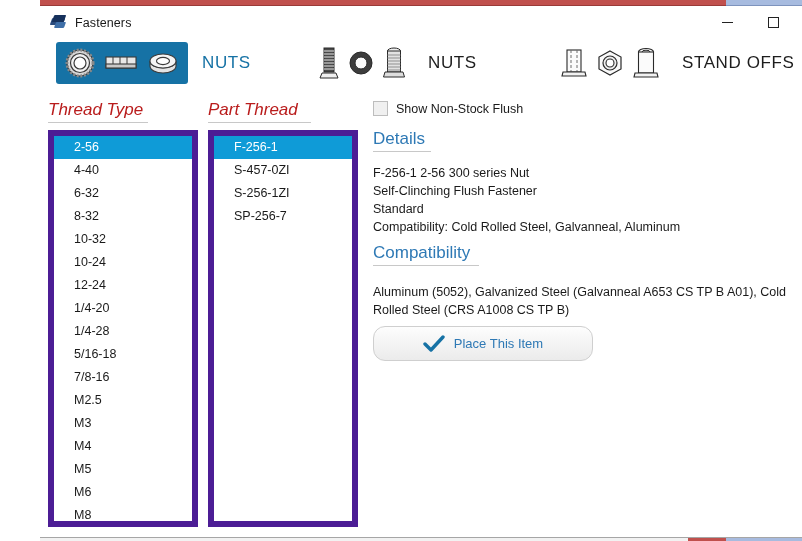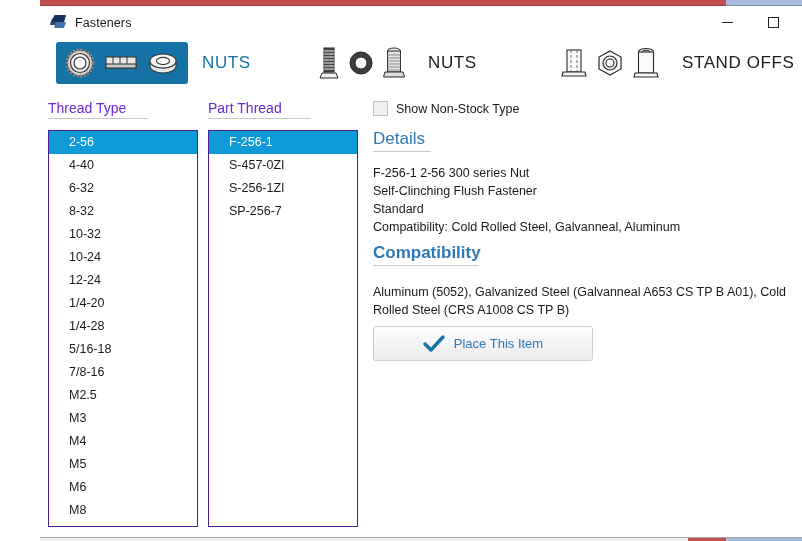--- a/index.html
+++ b/index.html
@@ -129,37 +129,38 @@
   .tab.selected .lbl { color: #1672a5; }
   .tab .lbl.dark { color: #1d1d1d; }
 
   #tab-nuts { left: 16px; }
   #tab-studs { left: 270px; }
   #tab-standoffs { left: 512px; }
 
   
   .colhead {
     position: absolute;
-    font-size: 14px;
-    color: #6d28d9;
+    font-size: 17px;
+    color: #b91c1c;
     padding-bottom: 3px;
+    font-style: italic;
   }
   .colhead .ul {
     position: absolute; left: 0; bottom: 0;
     height: 1px; background: #c8c8c8;
   }
   #head-thread { left: 8px; top: 100px; }
   #head-thread .ul { width: 100px; }
   #head-part { left: 168px; top: 100px; }
   #head-part .ul { width: 103px; }
 
   .listbox {
     position: absolute;
     background: #ffffff;
-    border: 1px solid #4c1d95;
+    border: 6px solid #4c1d95;
     box-sizing: border-box;
     overflow: hidden;
   }
   #list-thread { left: 8px; top: 130px; width: 150px; height: 397px; }
   #list-part   { left: 168px; top: 130px; width: 150px; height: 397px; }
 
   .lrow {
     height: 23px;
     line-height: 23px;
     padding-left: 20px;
@@ -192,41 +193,41 @@
     position: absolute;
     font-size: 17px; color: #2e79b5;
     padding-bottom: 3px;
   }
   .secthead .ul {
     position: absolute; left: 0; bottom: 0;
     height: 1px; background: #c8c8c8;
   }
   #head-details { left: 333px; top: 129px; text-align: center; }
   #head-details .ul { width: 58px; }
-  #head-compat  { left: 333px; top: 243px; font-weight: bold; }
+  #head-compat  { left: 333px; top: 243px; }
   #head-compat  .ul { width: 106px; }
 
   .detailblock {
     position: absolute; left: 333px; top: 164px;
     width: 440px;
     font-size: 12.5px; color: #1a1a1a;
     line-height: 18px;
   }
   .compatblock {
     position: absolute; left: 333px; top: 283px;
     width: 428px;
     font-size: 12.5px; color: #1a1a1a;
     line-height: 18px;
   }
 
   .placebtn {
     position: absolute; left: 333px; top: 326px;
     width: 220px; height: 35px;
     border: 1px solid #cfcfcf;
-    border-radius: 3px;
+    border-radius: 12px;
     background: linear-gradient(to bottom, #fdfdfd 0%, #f4f4f4 50%, #ebebeb 100%);
     display: flex; align-items: center; justify-content: center;
     gap: 9px;
     box-sizing: border-box;
   }
   .placebtn .ptext {
     font-size: 13px; color: #2e79b5;
   }
 
   
@@ -386,21 +387,21 @@
   </div>
   <div class="listbox" id="list-part">
       <div class="lrow sel">F-256-1</div>
       <div class="lrow">S-457-0ZI</div>
       <div class="lrow">S-256-1ZI</div>
       <div class="lrow">SP-256-7</div>
     </div>
 
   <div class="checkrow">
     <div class="cbox"></div>
-    <div class="ctext">Show Non-Stock Type</div>
+    <div class="ctext">Show Non-Stock Flush</div>
   </div>
 
   <div class="secthead" id="head-details">
     <span>Details</span>
     <div class="ul"></div>
   </div>
   <div class="detailblock" id="detail-lines">
       <div>F-256-1 2-56 300 series Nut</div>
       <div>Self-Clinching Flush Fastener</div>
       <div>Standard</div>

